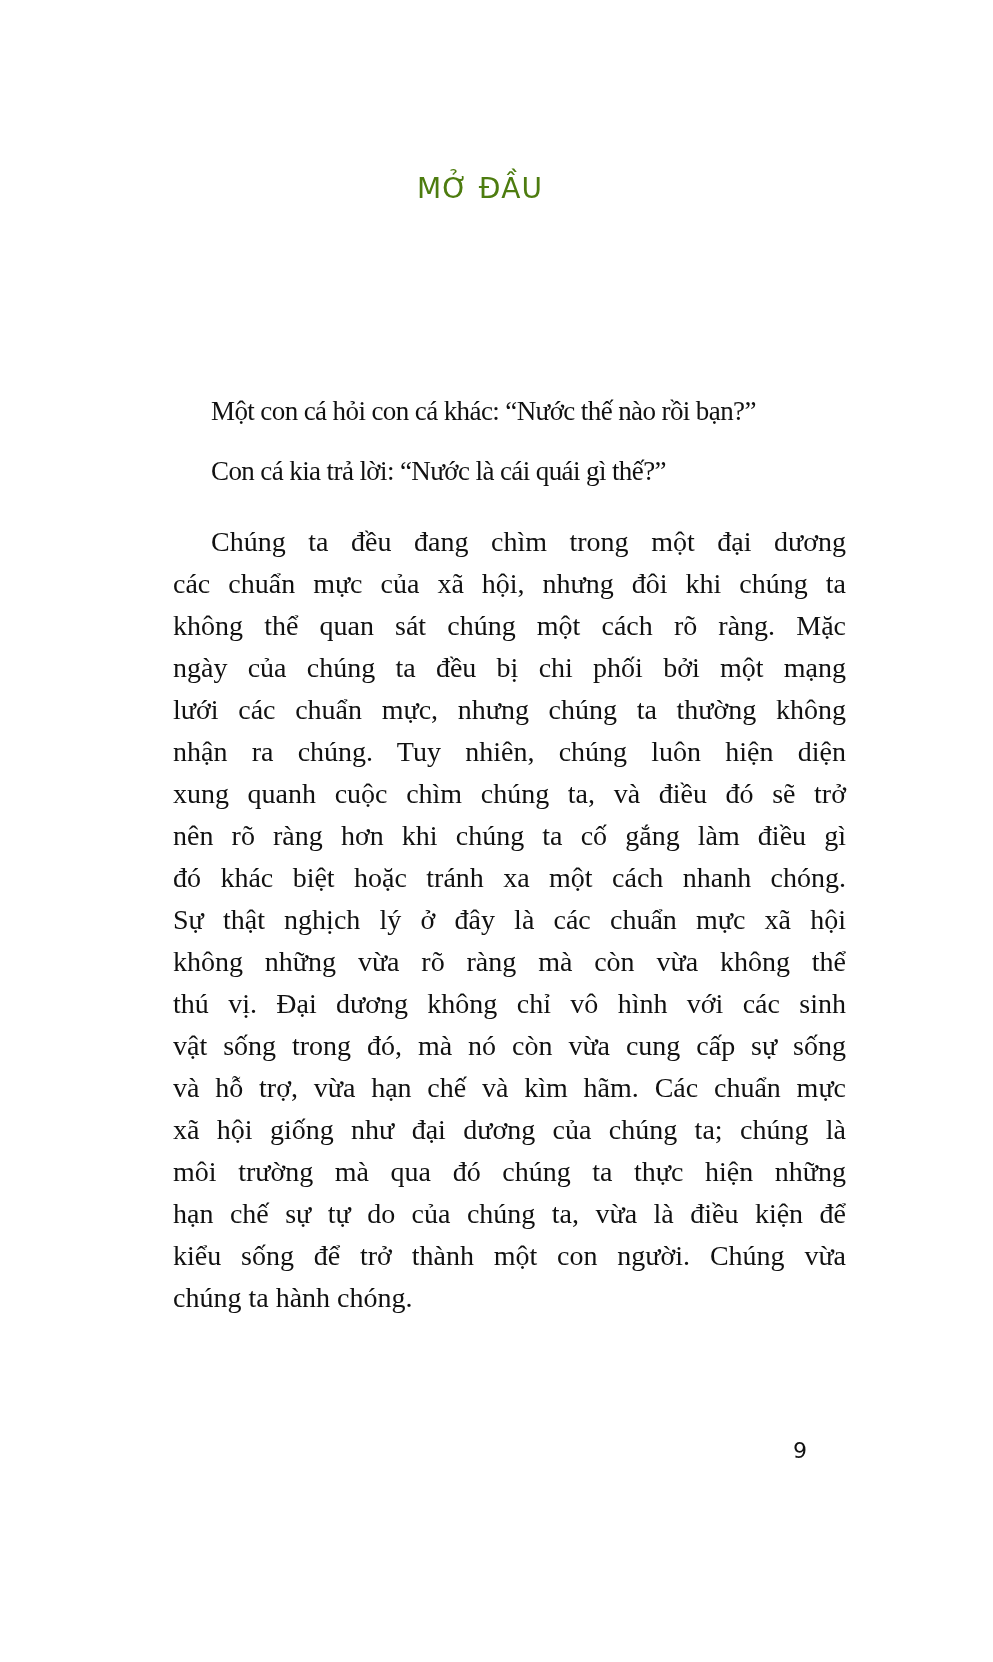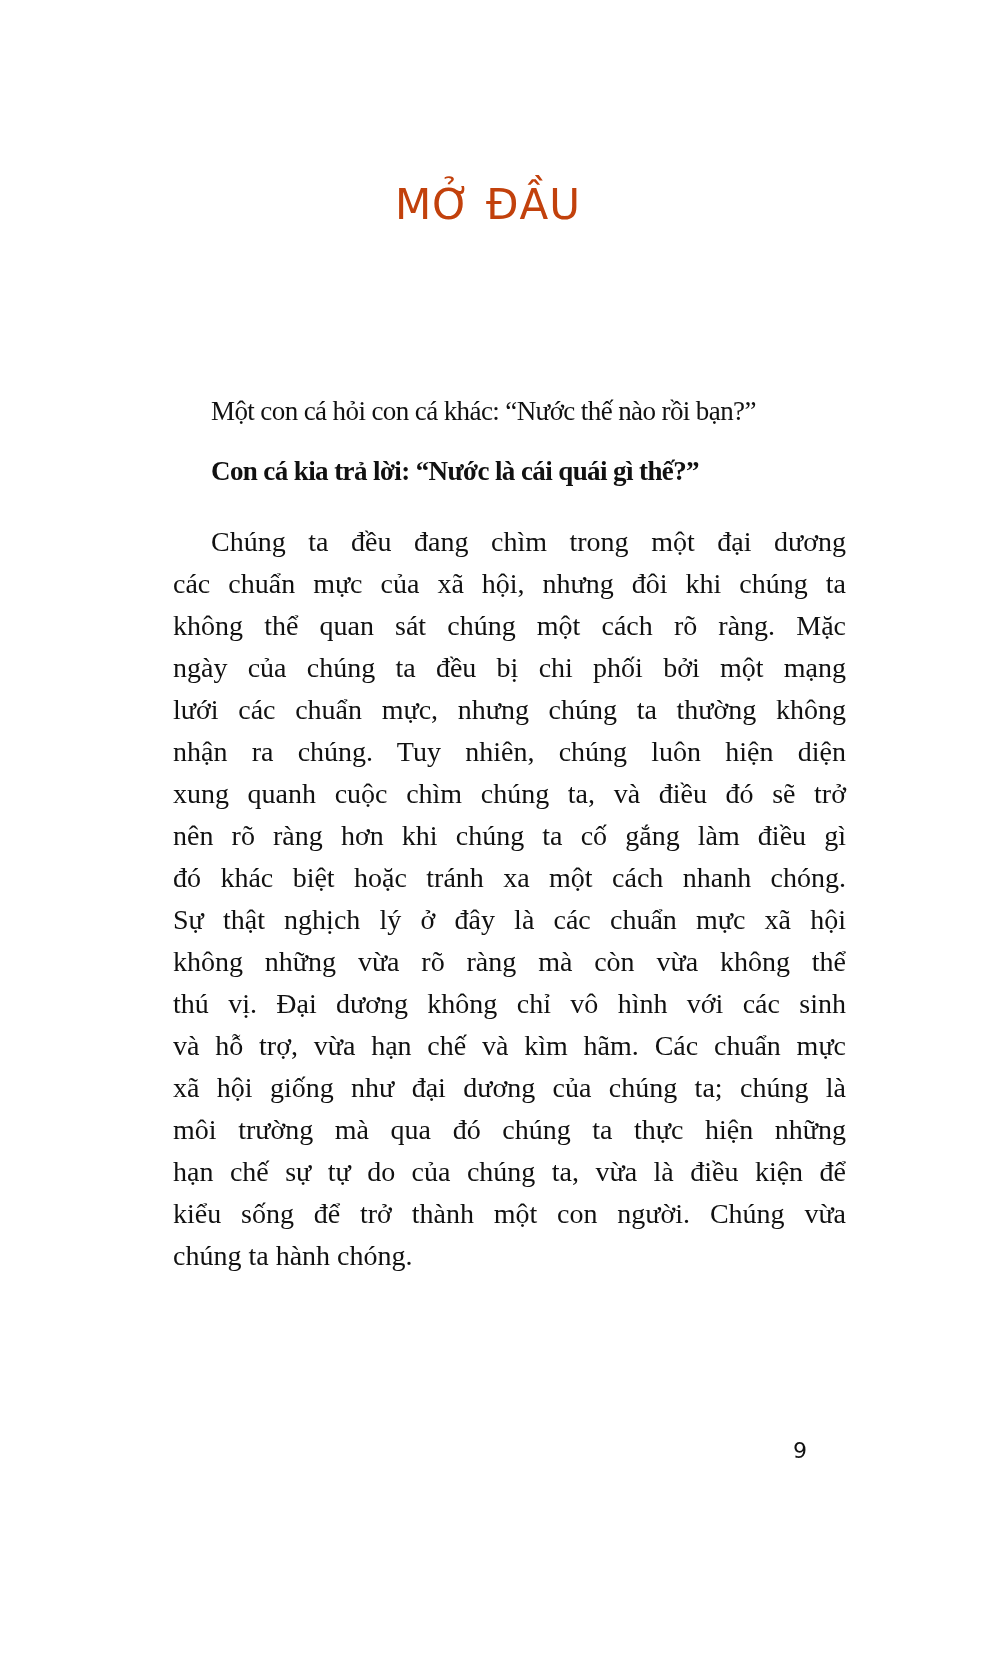--- a/index.html
+++ b/index.html
@@ -22,37 +22,37 @@
       background: #ffffff;
     }
     .chapter-title {
       position: absolute;
       top: 172px;
       left: 0;
       width: 960px;
       text-align: center;
       font-family: "DejaVu Sans", sans-serif;
       font-weight: normal;
-      font-size: 42px;
+      font-size: 28px;
       letter-spacing: 1px;
-      color: #c2410c;
-      margin: 8px;
+      color: #4d7c0f;
+      margin: 0;
     }
     .quote-line {
       position: absolute;
       left: 195px;
       width: 650px;
       font-family: "Liberation Serif", serif;
       font-size: 27px;
       letter-spacing: -0.6px;
       white-space: nowrap;
       margin: 16px;
     }
     .quote-1 { top: 380px; }
-    .quote-2 { top: 440px; font-weight: bold; }
+    .quote-2 { top: 440px; }
     .body-text {
       position: absolute;
       left: 157px;
       top: 505px;
       width: 673px;
       margin: 16px;
       font-family: "Liberation Serif", serif;
       font-size: 28px;
       line-height: 42px;
     }
@@ -97,20 +97,21 @@
     <span class="line">không thể quan sát chúng một cách rõ ràng. Mặc</span>
     <span class="line">ngày của chúng ta đều bị chi phối bởi một mạng</span>
     <span class="line">lưới các chuẩn mực, nhưng chúng ta thường không</span>
     <span class="line">nhận ra chúng. Tuy nhiên, chúng luôn hiện diện</span>
     <span class="line">xung quanh cuộc chìm chúng ta, và điều đó sẽ trở</span>
     <span class="line">nên rõ ràng hơn khi chúng ta cố gắng làm điều gì</span>
     <span class="line">đó khác biệt hoặc tránh xa một cách nhanh chóng.</span>
     <span class="line">Sự thật nghịch lý ở đây là các chuẩn mực xã hội</span>
     <span class="line">không những vừa rõ ràng mà còn vừa không thể</span>
     <span class="line">thú vị. Đại dương không chỉ vô hình với các sinh</span>
+    <span class="line">vật sống trong đó, mà nó còn vừa cung cấp sự sống</span>
     <span class="line">và hỗ trợ, vừa hạn chế và kìm hãm. Các chuẩn mực</span>
     <span class="line">xã hội giống như đại dương của chúng ta; chúng là</span>
     <span class="line">môi trường mà qua đó chúng ta thực hiện những</span>
     <span class="line">hạn chế sự tự do của chúng ta, vừa là điều kiện để</span>
     <span class="line">kiểu sống để trở thành một con người. Chúng vừa</span>
     <span class="line last">chúng ta hành chóng.</span>
   </div>
 
   <div class="page-number">9</div>
 

